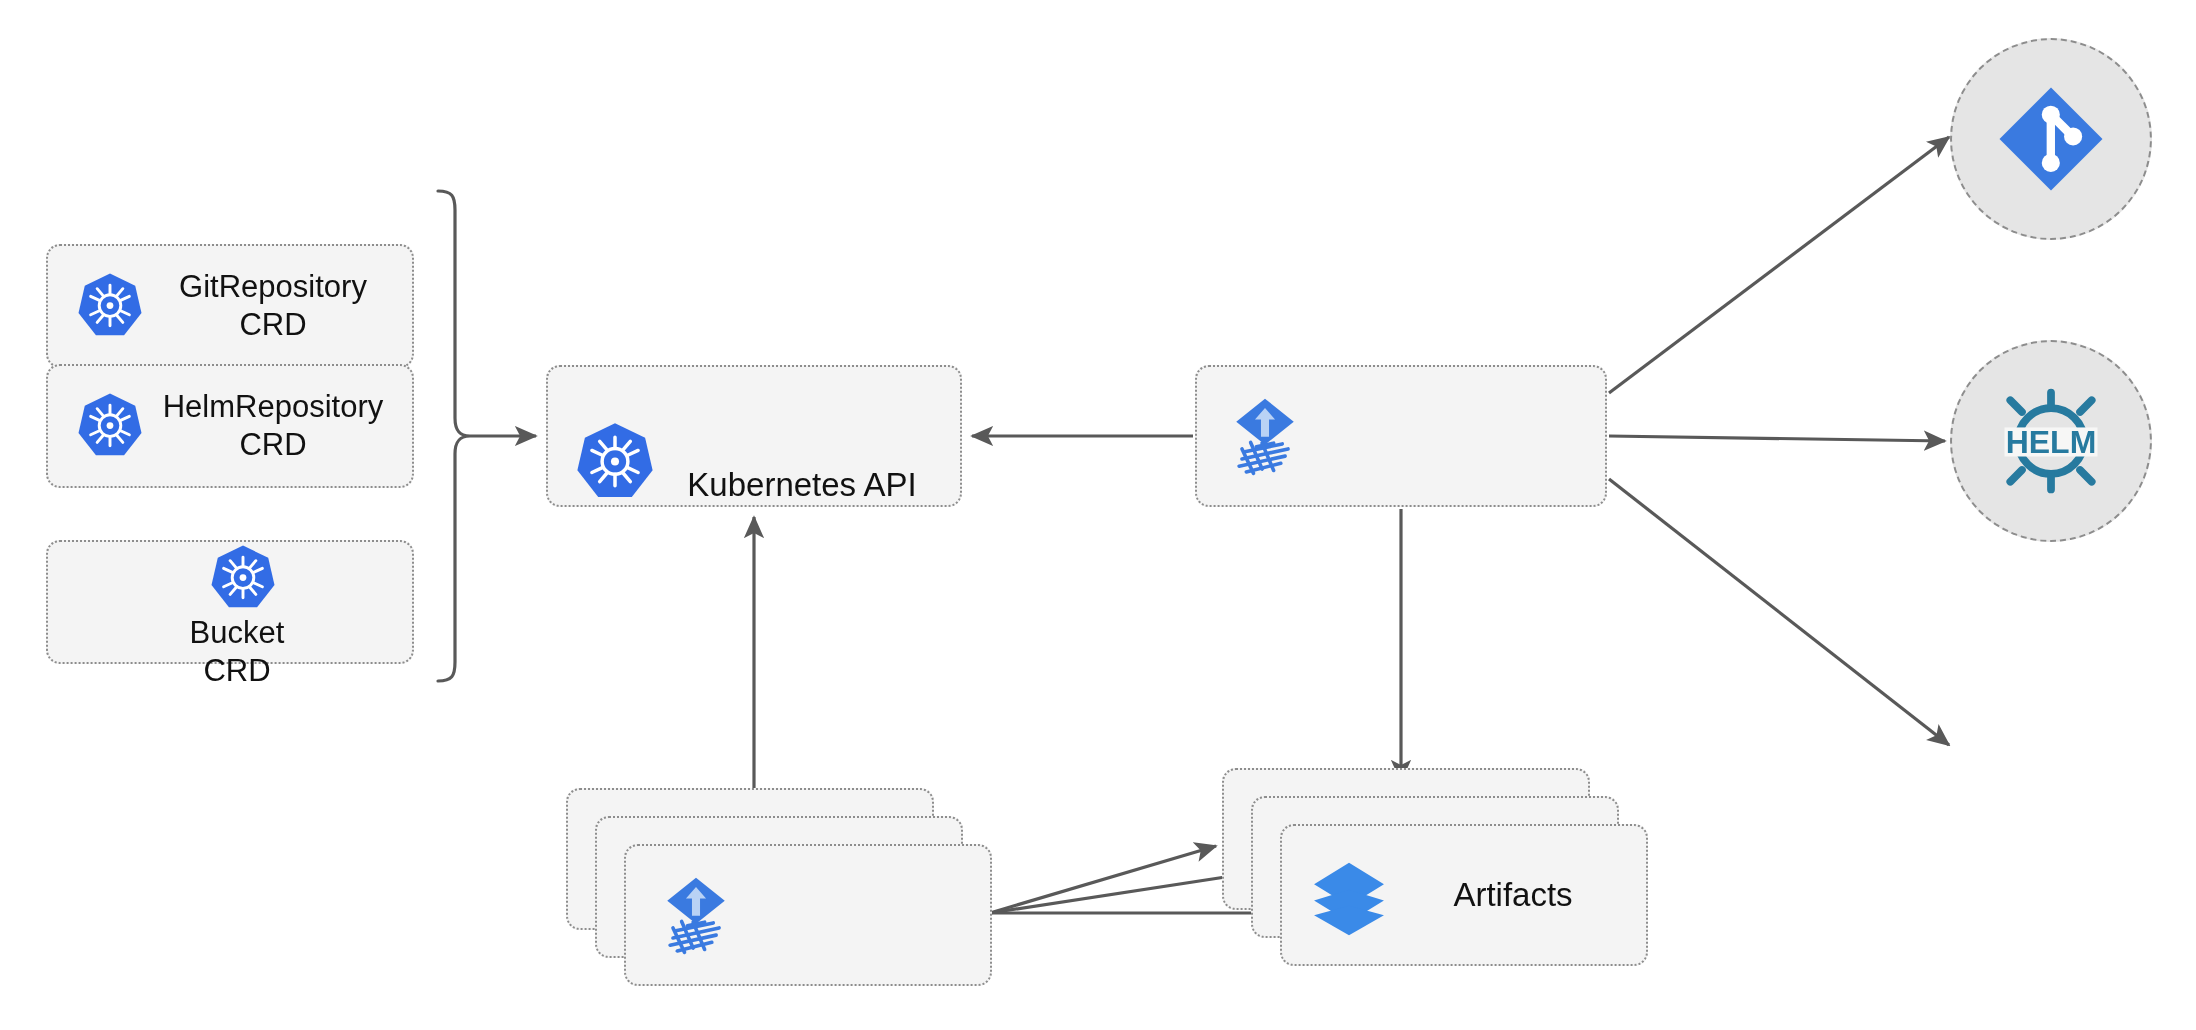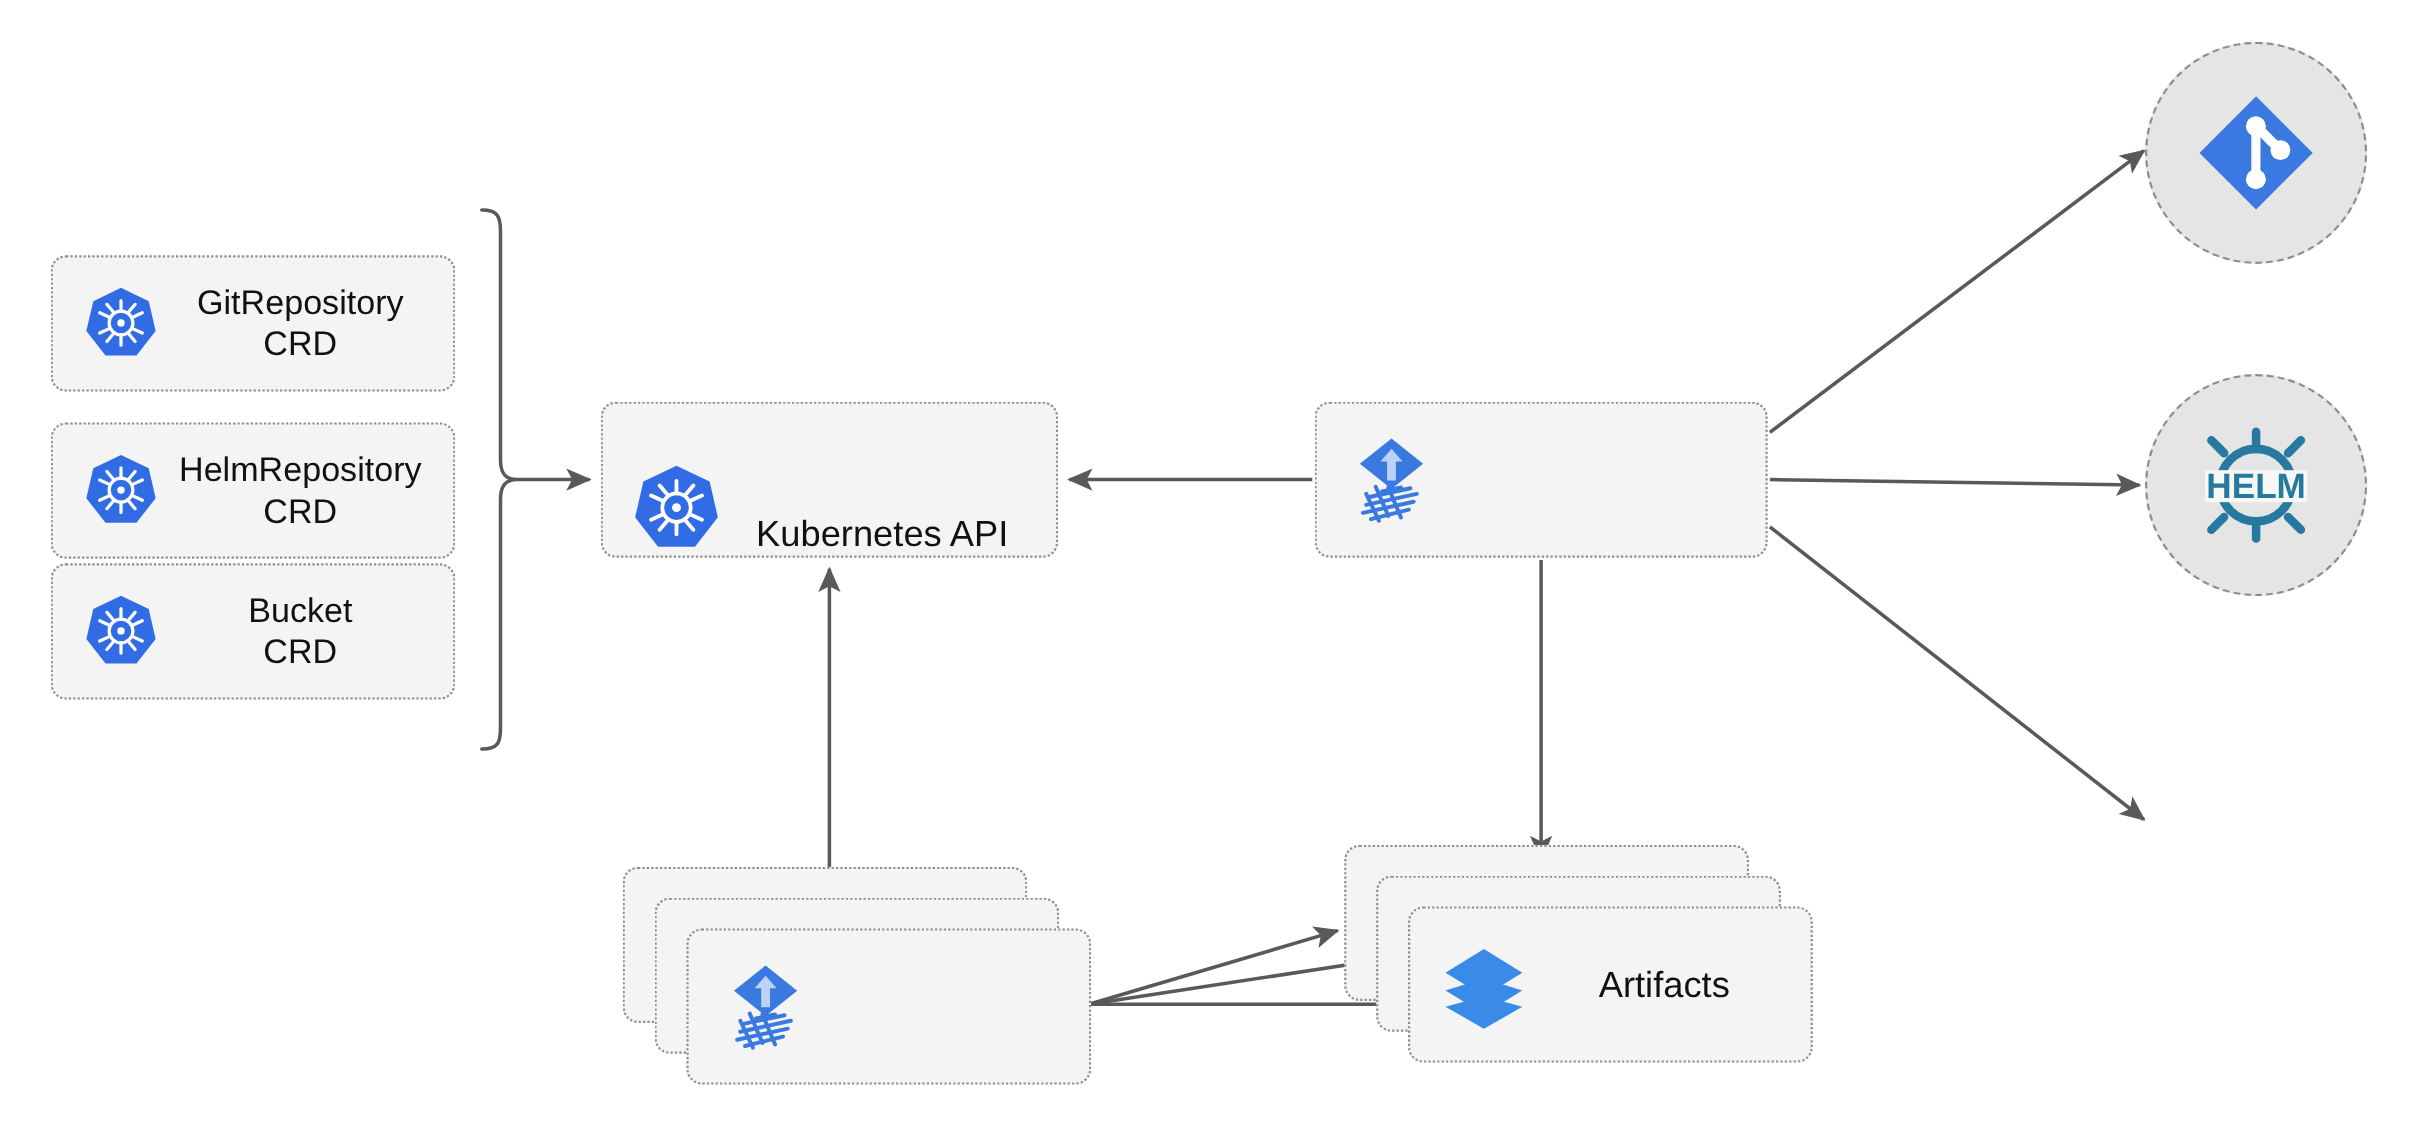--- a/index.html
+++ b/index.html
@@ -45,23 +45,23 @@
     left: 46px;
     width: 368px;
     height: 124px;
     padding-left: 26px;
   }
   .crd .label {
     flex: 1;
     font-size: 31px;
     padding-right: 12px;
   }
-  #crd-0 { top: 232px; }
-  #crd-1 { top: 384px; }
-  #crd-2 { top: 512px; }
+  #crd-0 { top: 244px; }
+  #crd-1 { top: 364px; }
+  #crd-2 { top: 540px; flex-direction: column; }
 
   
   #node-k8s-api {
     left: 546px; top: 365px;
     width: 416px; height: 142px;
     padding-left: 24px;
     align-items: flex-end;
   }
   #node-k8s-api .label { font-size: 33px; flex: 1; padding-right: 14px; }
 

